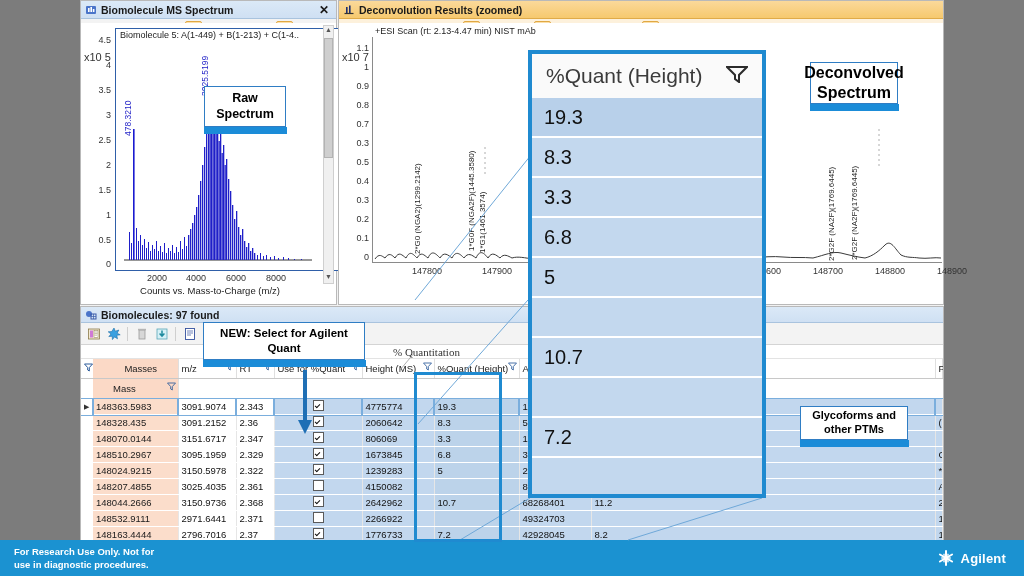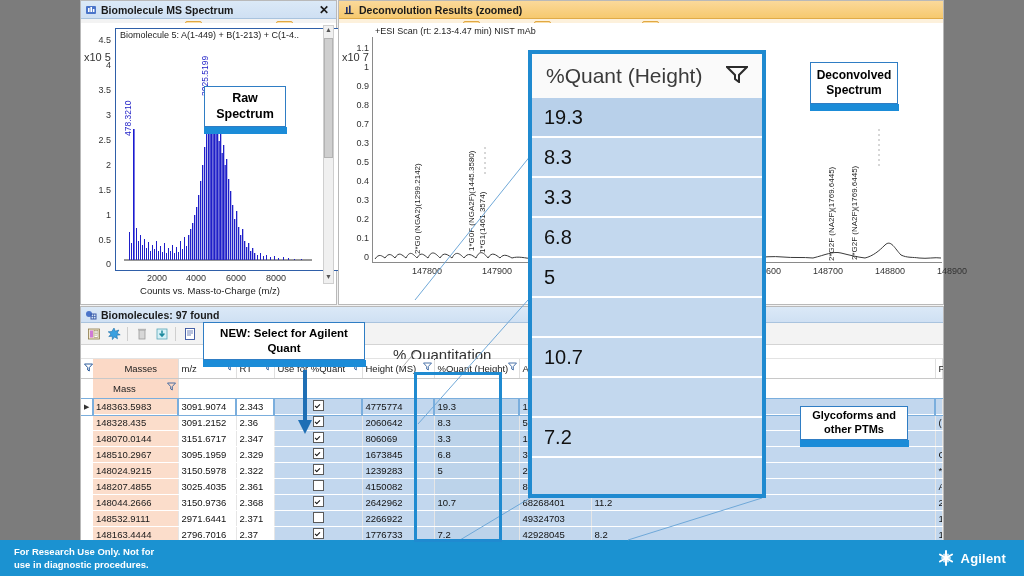--- a/index.html
+++ b/index.html
@@ -53,21 +53,21 @@
   .callout{position:absolute;background:#fff;border:1.5px solid #2f7dc4;box-sizing:border-box;
            text-align:center;font-weight:bold;color:#000;display:flex;align-items:center;justify-content:center;}
   .callout::after{content:"";position:absolute;left:-1.5px;right:-1.5px;bottom:-8px;height:7px;background:#1b8cd8;}
 
   
   .peaklbl{position:absolute;font-size:8px;color:#222;transform-origin:left bottom;
            transform:rotate(-90deg);white-space:nowrap;}
   .peaklbl.blue{color:#2626c8;font-size:8.5px;}
   .grid{position:absolute;left:0;right:0;top:22px;bottom:0;background:#fff;overflow:hidden;}
   .groupbar{height:14px;position:relative;background:#fff;border-bottom:1px solid #e3e3e3;}
-  .grouplbl{position:absolute;font-size:15px;color:#333;top:1px;}
+  .grouplbl{position:absolute;font-size:11px;color:#333;top:1px;font-family:Liberation Serif, serif;}
   table.dg{border-collapse:collapse;table-layout:fixed;width:100%;font-size:9.5px;}
   table.dg th{
     background:#fff;border-right:1px solid #dfdfdf;border-bottom:1px solid #c8c8c8;
     font-weight:normal;color:#222;text-align:left;padding:2px 3px;height:15px;white-space:nowrap;
     position:relative;font-size:9.5px;
   }
   table.dg th.masses{background:#fbd9c6;text-align:center;padding-left:14px;}
   table.dg td{border-right:1px solid #e6e6e6;border-bottom:1px solid #ffffff;padding:1px 3px;
               height:13px;white-space:nowrap;overflow:hidden;}
   .fil{position:absolute;right:2px;top:3px;opacity:.85;}
@@ -779,21 +779,21 @@
   <path d="M305 370 L305 424" stroke="#1f6fb5" stroke-width="4" fill="none"></path>
   <path d="M298 420 L305 434 L312 420 Z" fill="#1f6fb5"></path>
 
   <line x1="400" y1="370" x2="415" y2="352" stroke="#9a9a9a" stroke-width="0.8"></line>
 </svg>
 
 <div class="callout" style="left:204px;top:86px;width:82px;height:41px;font-size:12.5px;line-height:1.25;">
   <span>Raw Spectrum</span>
 </div>
 
-<div class="callout" style="left:810px;top:62px;width:88px;height:42px;font-size:12px;line-height:1.25;">
+<div class="callout" style="left:810px;top:62px;width:88px;height:42px;font-size:16px;line-height:1.25;">
   <span>Deconvolved Spectrum</span>
 </div>
 
 <div class="callout" style="left:203px;top:322px;width:162px;height:38px;font-size:11.5px;line-height:1.3;padding:0 4px;">
   <span>NEW:  Select for Agilent Quant</span>
 </div>
 
 <div class="callout" style="left:800px;top:406px;width:108px;height:34px;font-size:11px;line-height:1.25;">
   <span>Glycoforms and other PTMs</span>
 </div>

